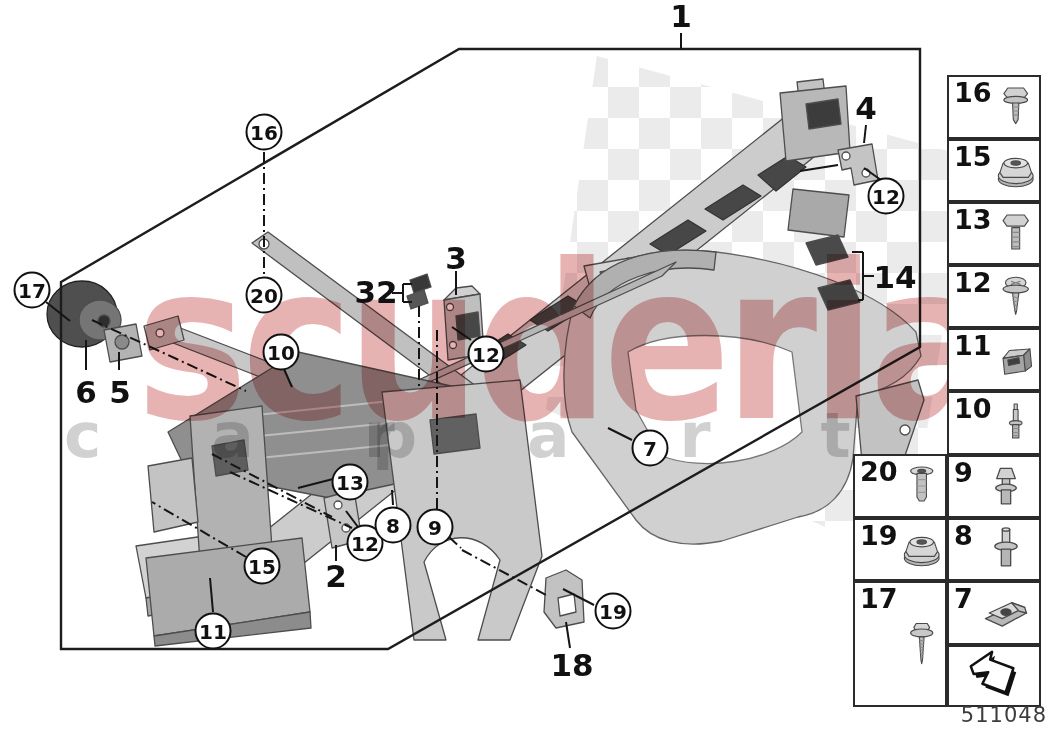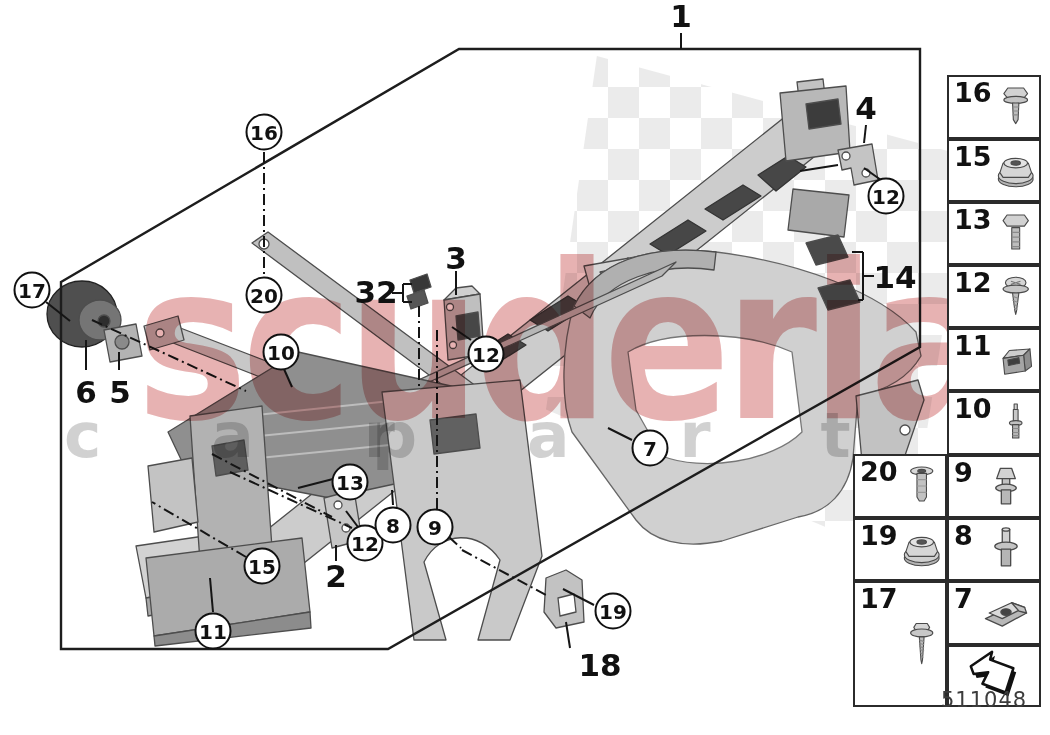--- a/index.html
+++ b/index.html
@@ -47,21 +47,21 @@
   
   .legend-box{
     position:absolute;background:#fff;border:2px solid #2b2b2b;box-sizing:border-box;
     z-index:5;display:flex;align-items:center;
   }
   .legend-num{
     font-size:27px;font-weight:bold;color:#111;margin:2px 0 auto 5px;line-height:1.05;
   }
   .legend-ico{margin:auto;}
   #plate-code{
-    position:absolute;left:941px;top:688px;width:106px;text-align:left;
+    position:absolute;left:941px;top:703px;width:106px;text-align:right;
     font-size:21px;color:#3c3c3c;z-index:5;letter-spacing:1px;
   }
 </style>
 </head>
 <body>
 
 <div id="stage">
 
   <div id="flag"></div>
 
@@ -207,21 +207,21 @@
       <div class="co-circle" style="left: 613px; top: 611px;">19</div>
       <div class="co-circle" style="left: 886px; top: 196px;">12</div>
       <div class="co-plain" style="left: 681px; top: 16px;">1</div>
       <div class="co-plain" style="left: 866px; top: 108px;">4</div>
       <div class="co-plain" style="left: 895px; top: 277px;">14</div>
       <div class="co-plain" style="left: 456px; top: 258px;">3</div>
       <div class="co-plain" style="left: 376px; top: 292px;">32</div>
       <div class="co-plain" style="left: 86px; top: 392px;">6</div>
       <div class="co-plain" style="left: 120px; top: 392px;">5</div>
       <div class="co-plain" style="left: 336px; top: 576px;">2</div>
-      <div class="co-plain" style="left: 600px; top: 665px;">18</div>
+      <div class="co-plain" style="left: 572px; top: 665px;">18</div>
     </div>
   <div id="legend-layer">
       <div class="legend-box" style="left: 947px; top: 75px; width: 94px; height: 64px;">
         <span class="legend-num">16</span>
         <svg class="legend-ico" width="56" height="56" viewBox="0 0 60 60">
           <use href="#sym-hex-bolt-washer-icon"></use>
         </svg>
       </div>
       <div class="legend-box" style="left: 947px; top: 139px; width: 94px; height: 63px;">
         <span class="legend-num">15</span>

